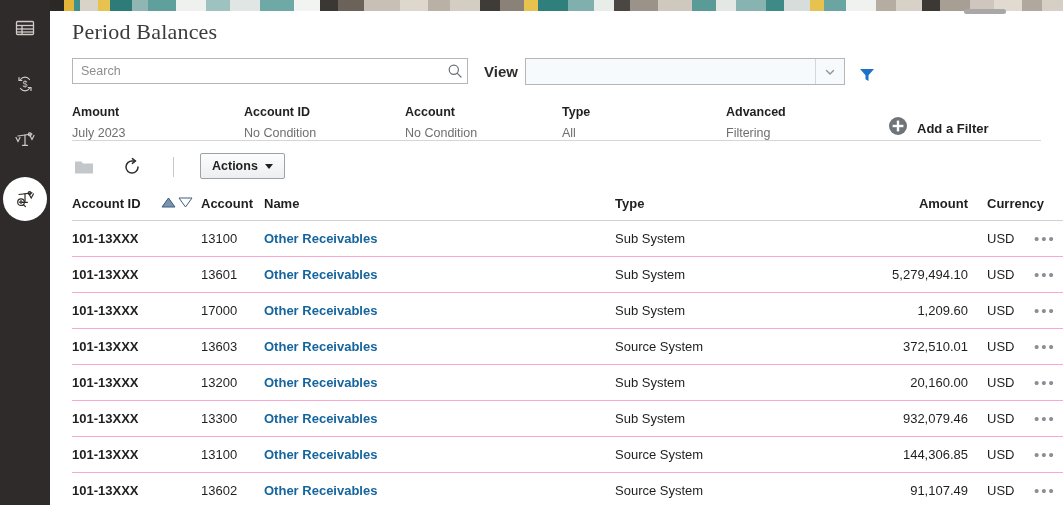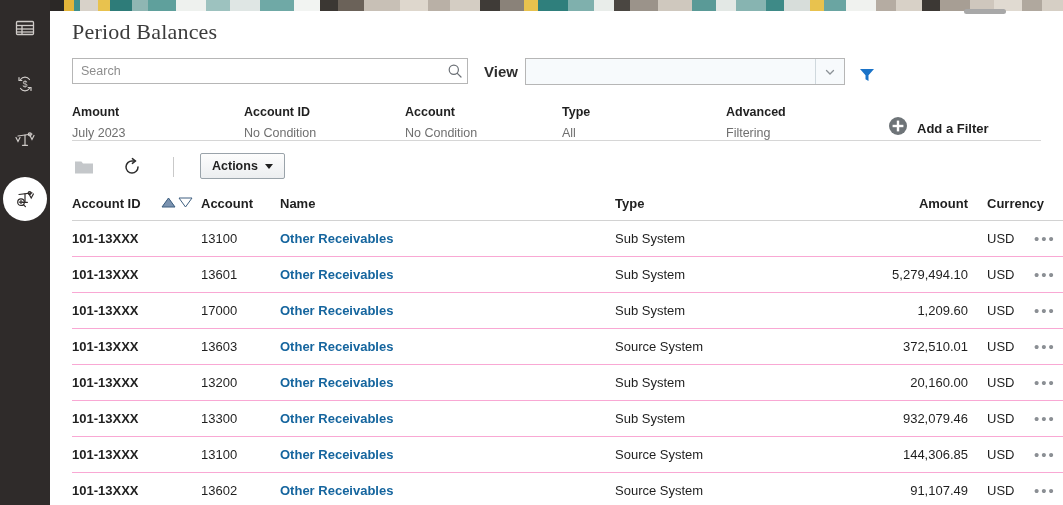--- a/index.html
+++ b/index.html
@@ -289,21 +289,21 @@
     font-weight: bold;
     align-items: flex-start;
     padding-top: 3px;
     box-sizing: border-box;
     font-size: 13px;
     color: #1f1f1f;
   }
   .c-acctid  { left: 0px;   width: 120px; }
   .c-sort    { left: 89px;  width: 40px; align-items: center; padding-top: 0; }
   .c-account { left: 129px; width: 80px; }
-  .c-name    { left: 208px; width: 330px; text-align: center; }
+  .c-name    { left: 192px; width: 330px; text-align: center; }
   .c-type    { left: 543px; width: 160px; }
   .c-amount  { left: 700px; width: 196px; justify-content: flex-end; }
   .c-curr    { left: 915px; width: 60px; }
   .c-menu    { left: 955px; width: 36px; justify-content: center; }
 
   .row .c-acctid { font-weight: bold; }
   .row .c-name a {
     color: #15659e;
     font-weight: bold;
     text-decoration: none;

